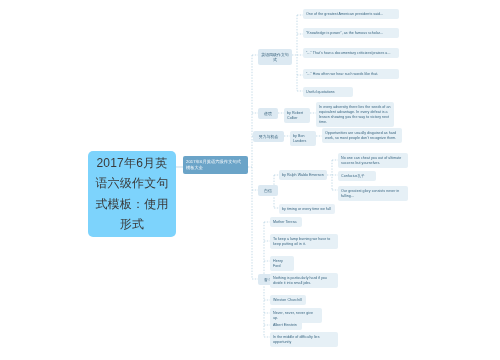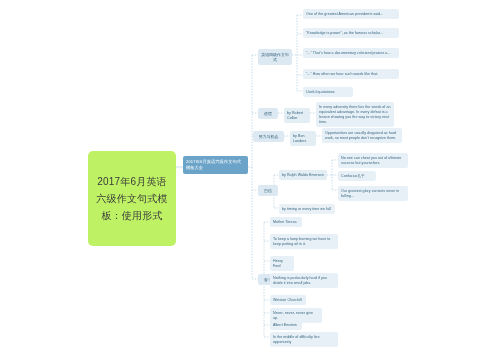--- a/index.html
+++ b/index.html
@@ -8,23 +8,23 @@
     font-family:"Liberation Sans","DejaVu Sans",sans-serif;
     overflow:hidden;position:relative;
   }
   #canvas{position:absolute;inset:0;}
   svg.links{position:absolute;left:0;top:0;width:500px;height:360px;pointer-events:none;}
 
   .node{position:absolute;box-sizing:border-box;}
 
   
   .title-card{
-    background:#bef264;color:#3a3a3a;border-radius:5px;
-    font-size:10px;line-height:1.7;text-align:center;
-    padding:22px 7px;letter-spacing:.2px;
+    background:#7dd3fc;color:#3a3a3a;border-radius:5px;
+    font-size:12px;line-height:1.7;text-align:center;
+    padding:2px 7px;letter-spacing:.2px;
   }
 
   
   .root-node{
     background:#6ba4c8;color:#ffffff;border-radius:2px;
     font-size:4.2px;line-height:1.45;padding:3px 3px;
     letter-spacing:.1px;word-break:break-all;
   }
 
   

